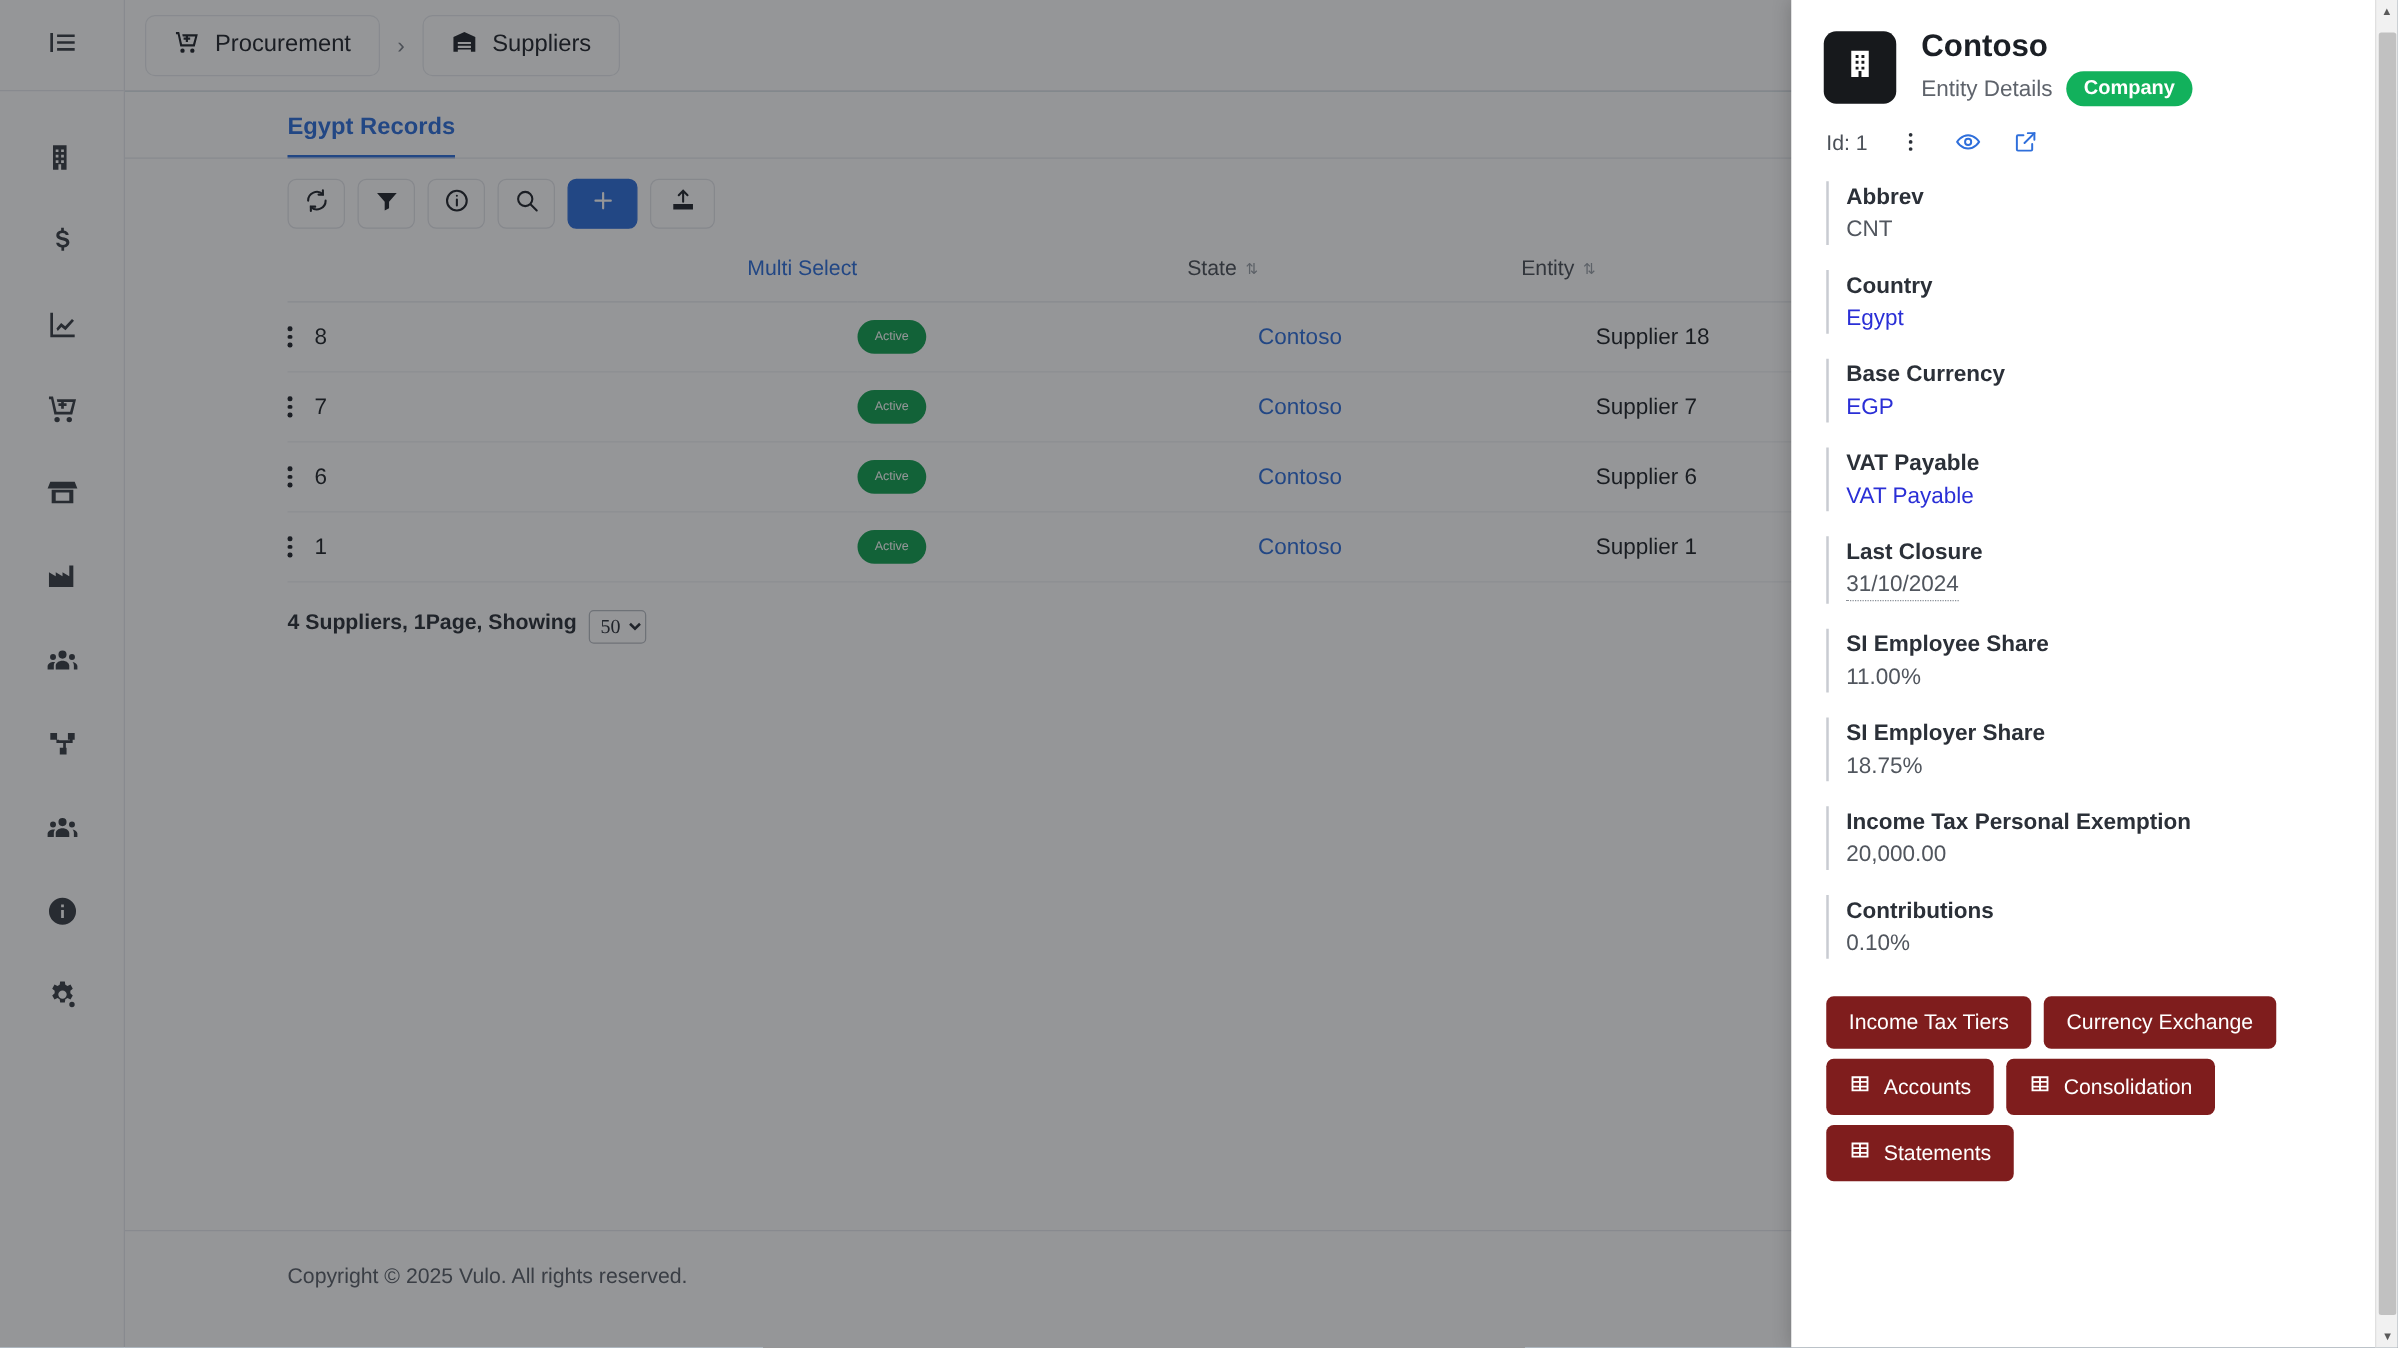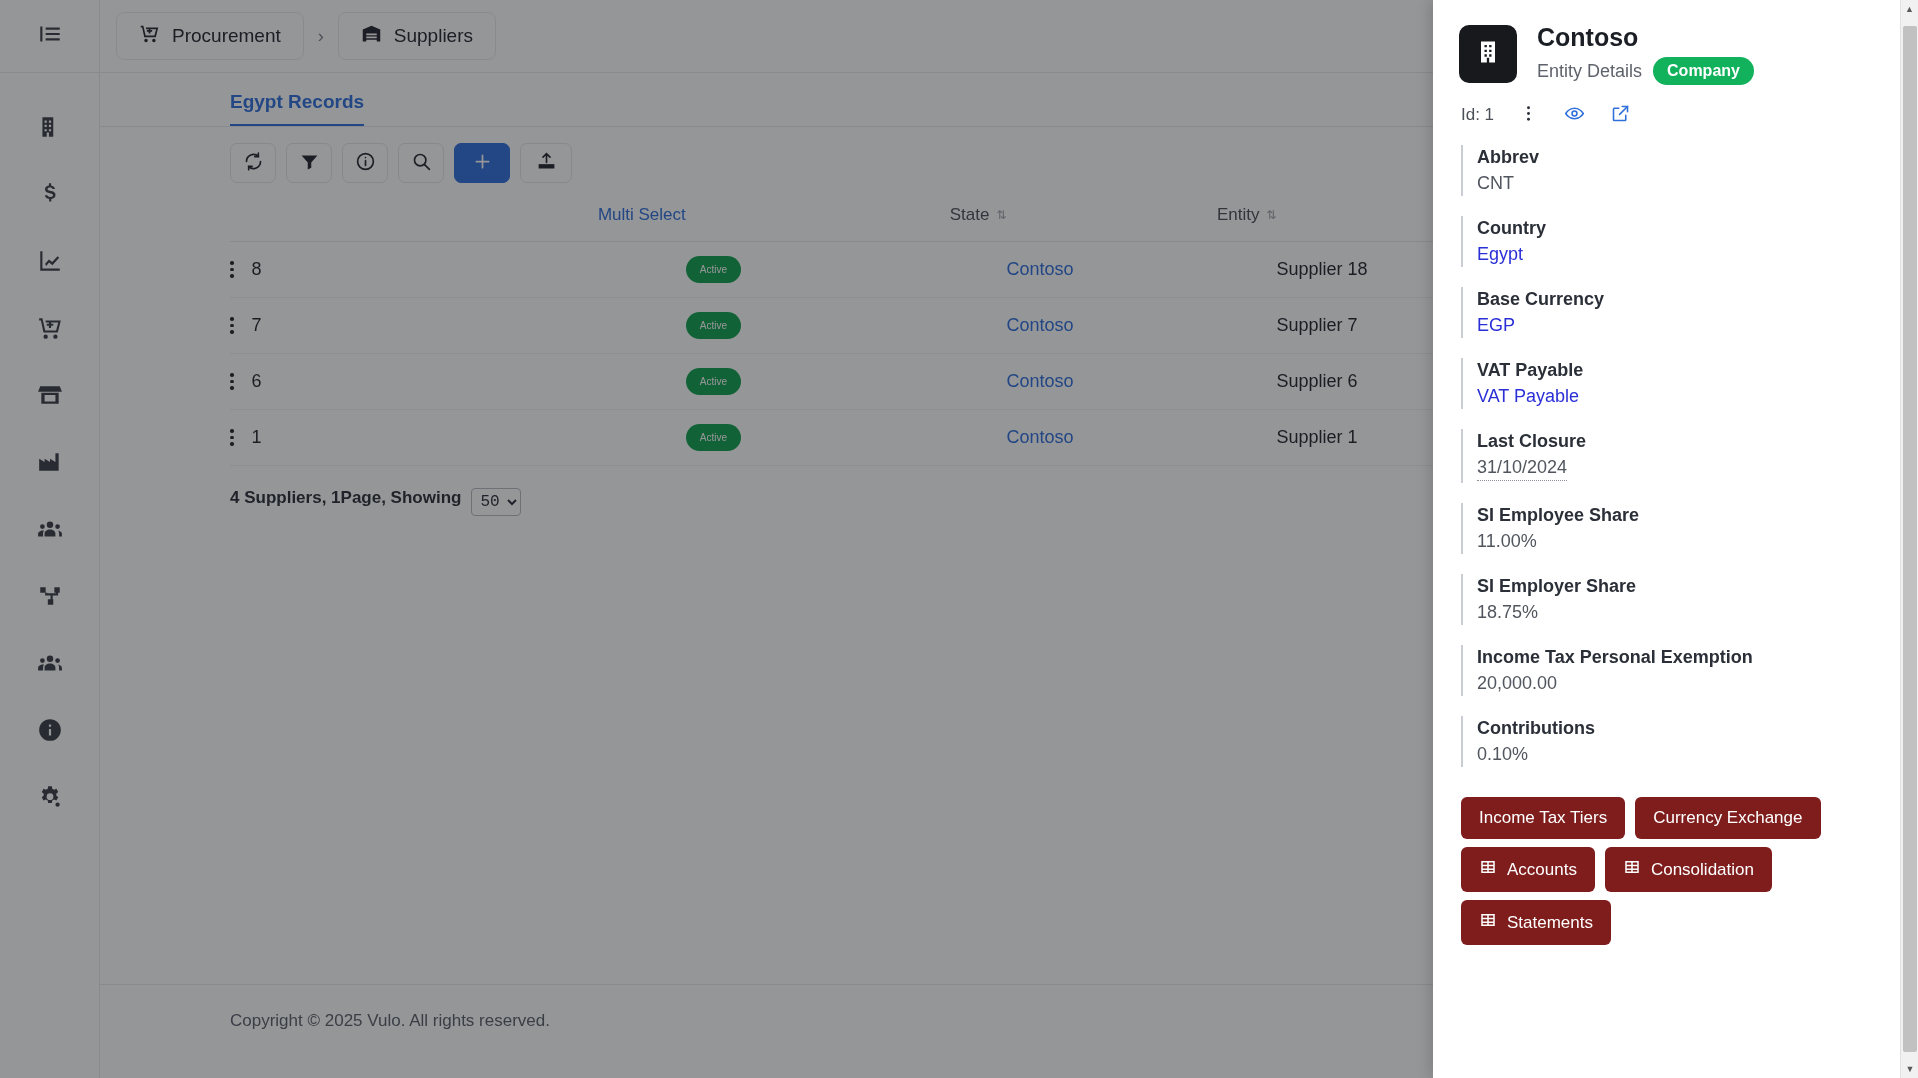--- a/index.html
+++ b/index.html
@@ -73,21 +73,21 @@
   .badge-active {
     display:inline-block; background:#12a150; color:#fff; font-size:10px;
     padding:8px 14px; border-radius:16px;
   }
   .link { color:#2f6fdb; cursor:pointer; }
   .warn { color:#d93025; font-weight:700; margin-right:4px; }
 
   .pager { margin-left:130px; margin-top:22px; display:flex; gap:10px; }
   .pager-text { font-size:17px; font-weight:700; color:#2b3038; }
   .pager select {
-    font-family:Liberation Mono, monospace; font-size:16px; color:#2b3038;
+    font-family:Liberation Serif, serif; font-size:16px; color:#2b3038;
     border:1px solid #b9bdc4; border-radius:4px; padding:3px 4px; background:#fff;
   }
 
   .spacer { flex:1; }
   .footer {
     border-top:1px solid #e7e9ee; padding:26px 0 0 130px; height:94px;
     font-size:17px; color:#5a6069;
   }
 
   

